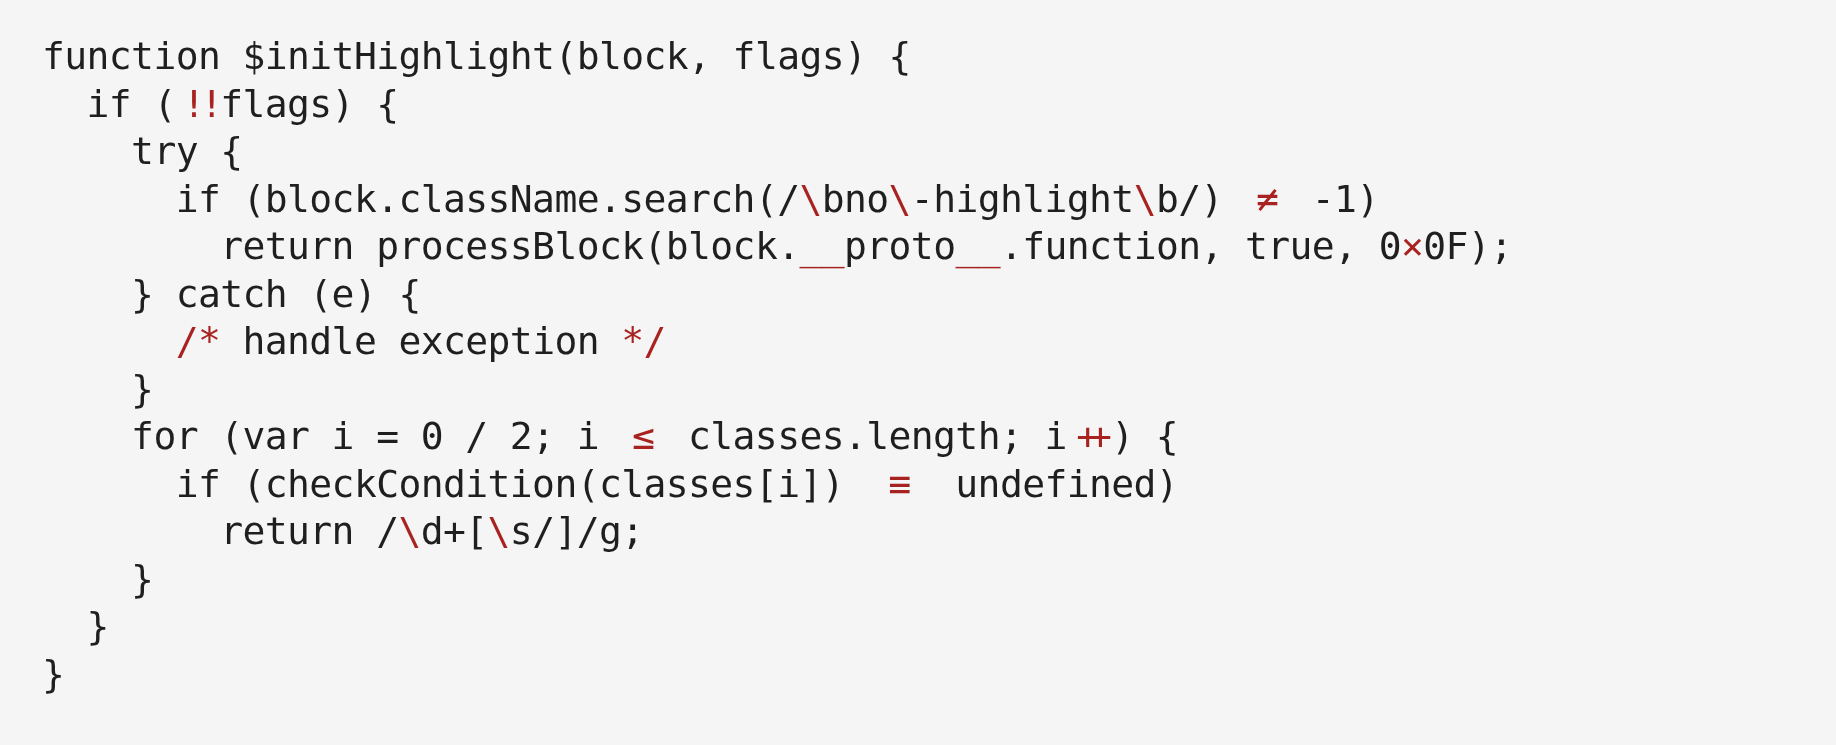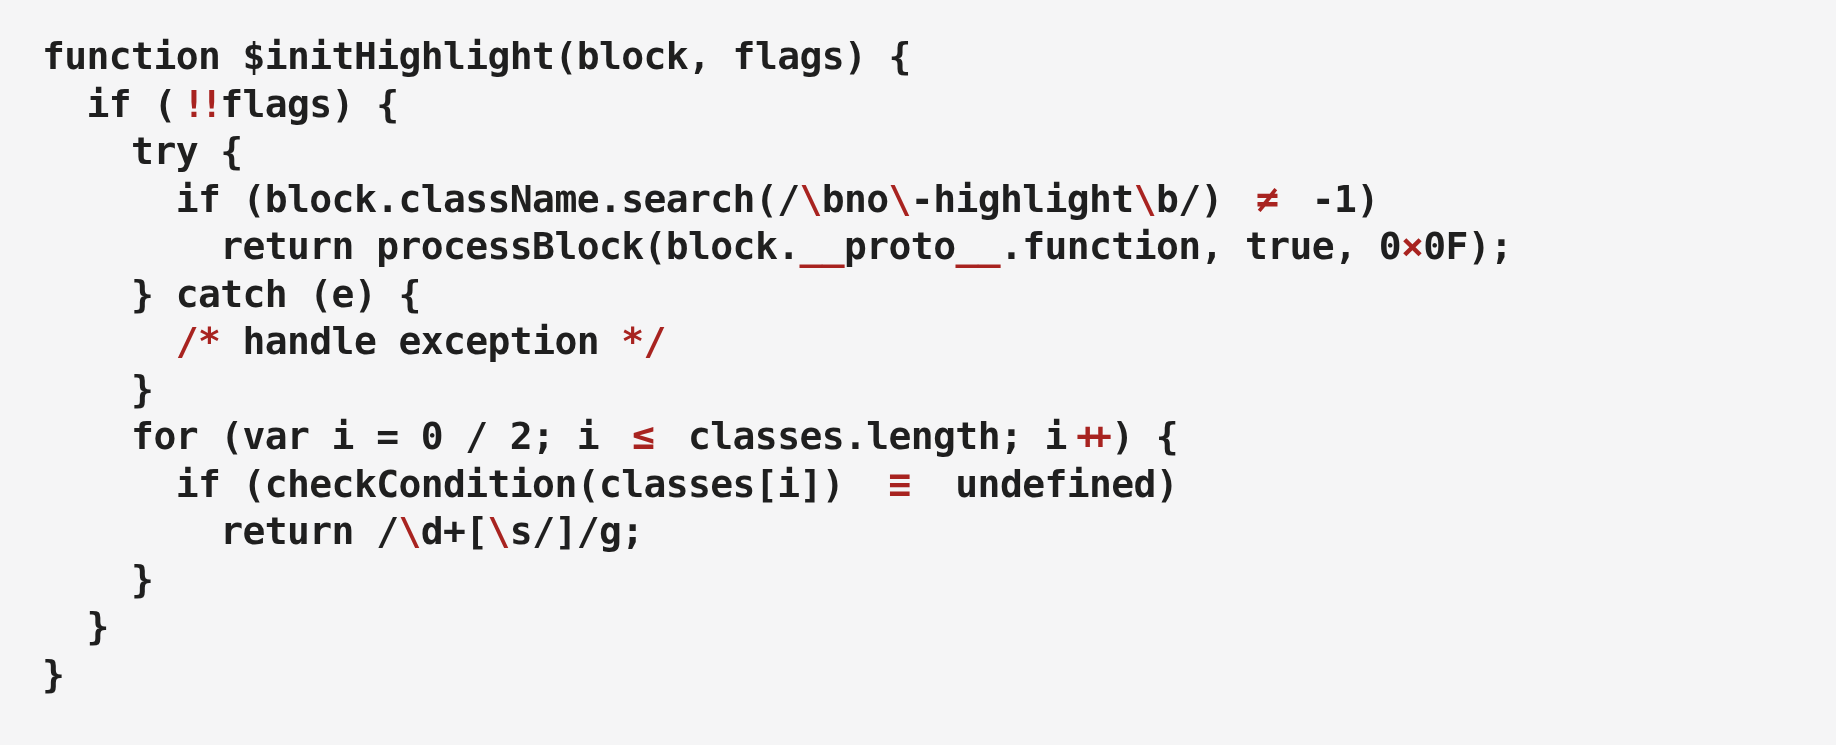--- a/index.html
+++ b/index.html
@@ -1,21 +1,21 @@
 <!DOCTYPE html>
 <html style="--bg: #f5f5f6; --ink: #1f1f1f; --accent: #a82320;"><head>
 <meta charset="utf-8">
 <style>
   :root{
     --bg:#f5f5f6;
     --ink:#1f1f1f;
     --accent:#a82320;
     --cell:22.26px;
   }
-  *{box-sizing:border-box;font-weight:bold;}
+  *{box-sizing:border-box;}
   html,body{margin:0;padding:0;}
   body{
     width:1836px;
     height:745px;
     background:var(--bg);
     overflow:hidden;
     font-family:"DejaVu Sans Mono", monospace;
   }
   .code-wrap{
     padding:33px 0 0 42px;

